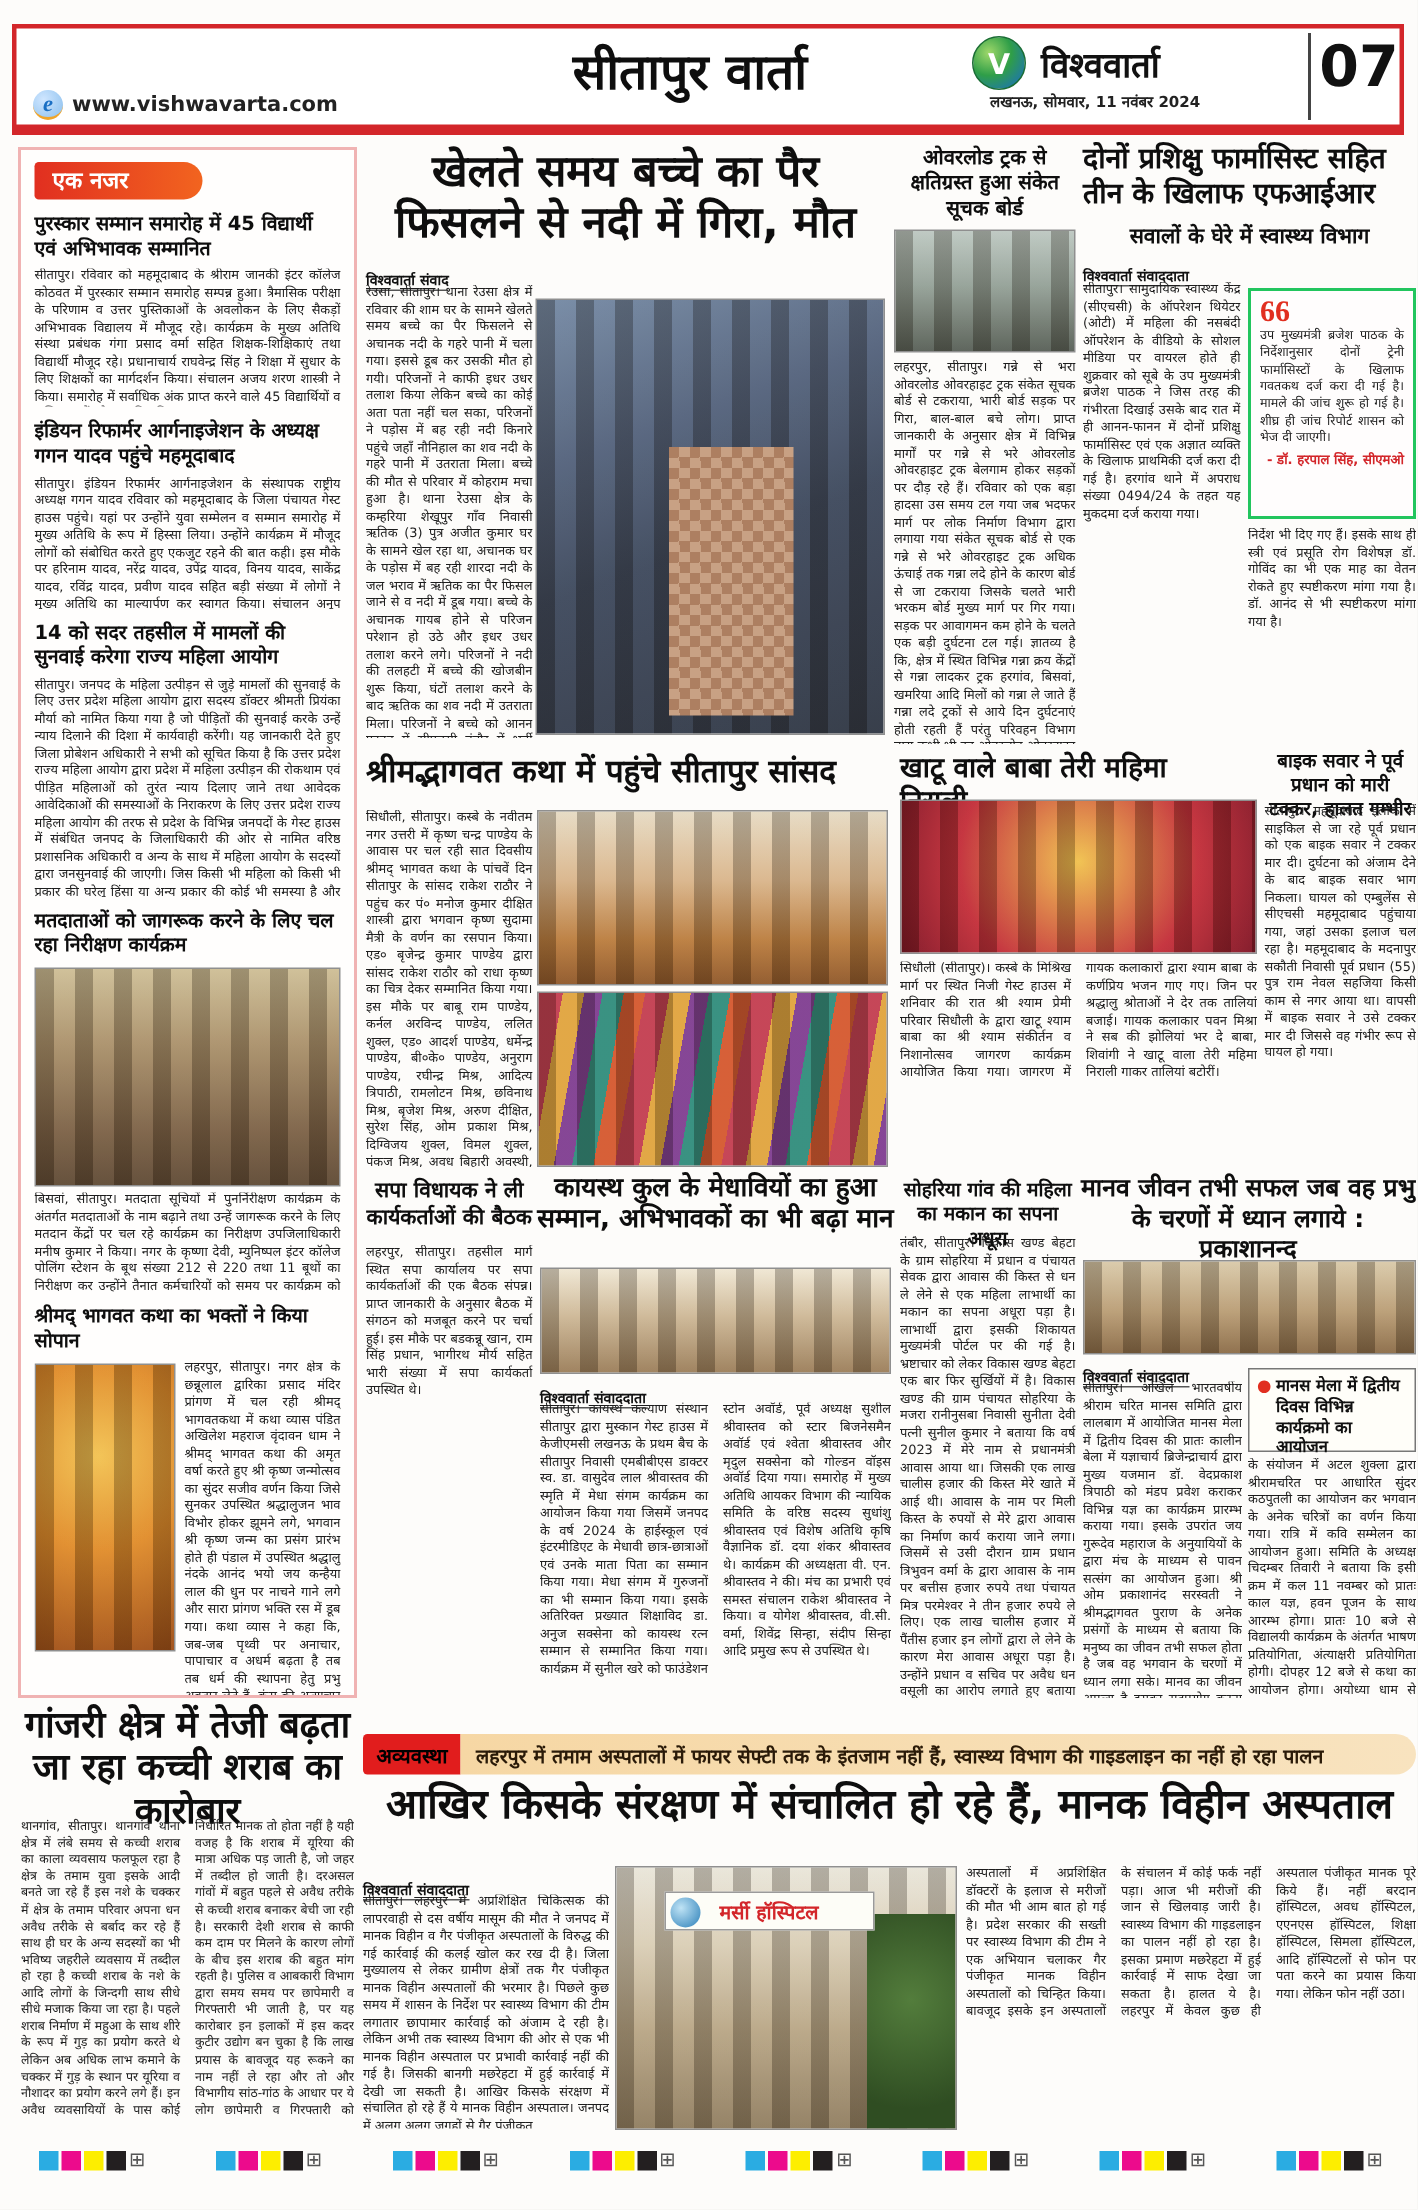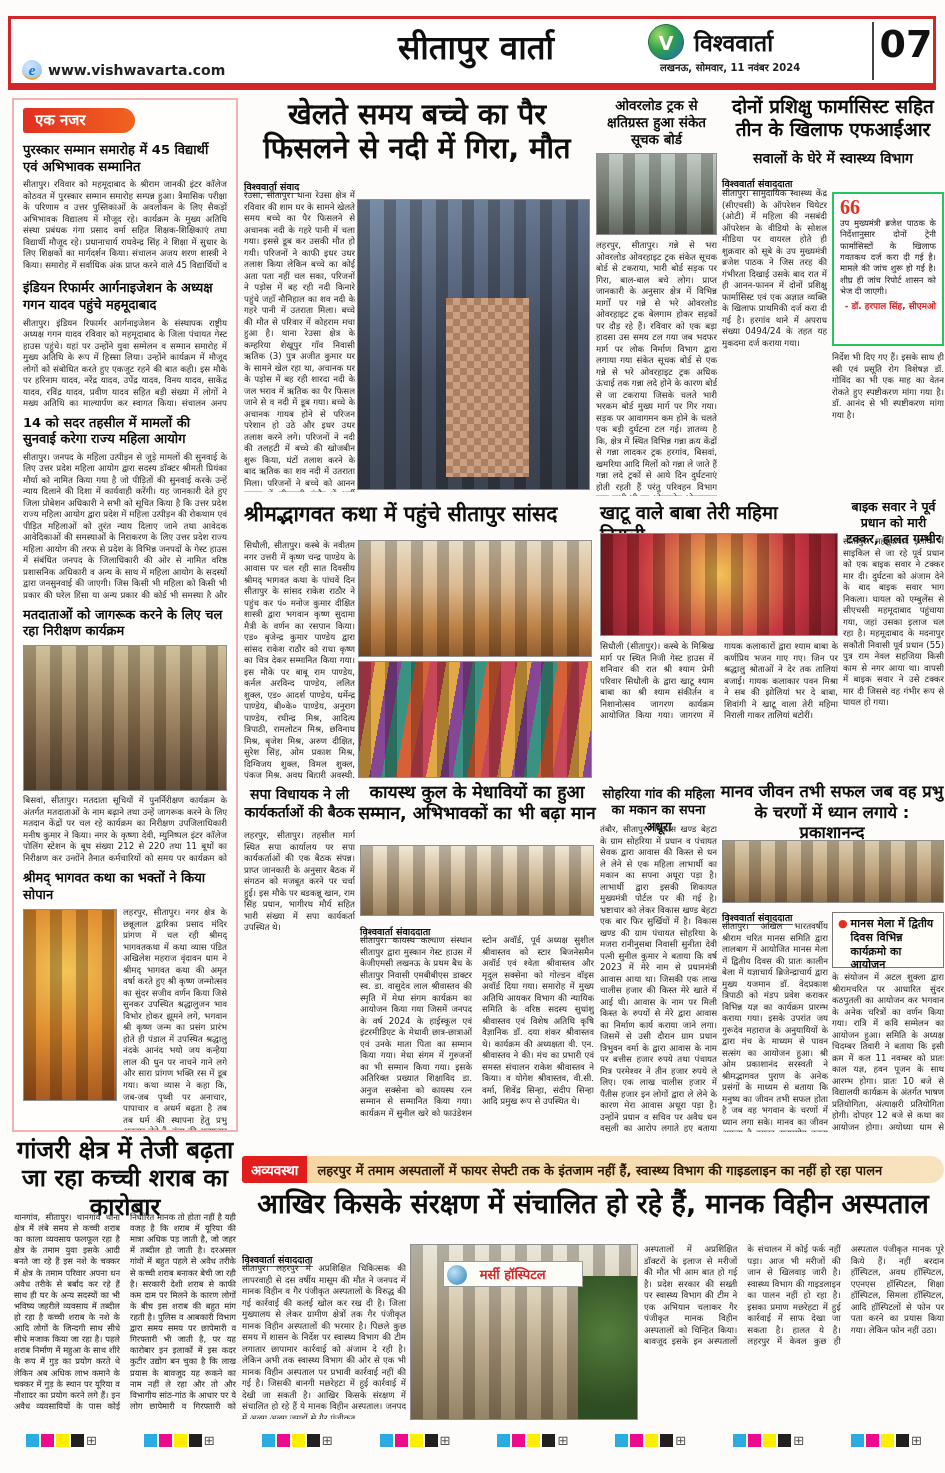--- a/index.html
+++ b/index.html
@@ -8,21 +8,21 @@
           font-family:"DejaVu Sans","Liberation Sans",sans-serif; color:#1b1b1b; }
   .abs { position:absolute; }
 
   
   .header-box { left:8px; top:16px; width:928px; height:70px; border:3px solid #d3262a; background:#fff; }
   .site-url { left:22px; top:60px; display:flex; align-items:center; gap:6px; }
   .e-icon { width:20px; height:20px; border-radius:50%; background:radial-gradient(circle at 35% 35%, #cfe6ff, #8cc0ee);
             color:#1a6fc4; font:italic bold 15px/20px "Liberation Serif",serif; text-align:center;
             border-bottom:2px solid #f0a52a; }
   .url-text { font-size:14px; font-weight:bold; color:#222; }
-  .masthead { left:326px; top:28px; width:300px; text-align:center; font-size:33px; font-weight:bold; color:#111; }
+  .masthead { left:310px; top:28px; width:300px; text-align:center; font-size:33px; font-weight:bold; color:#111; }
   .logo-circle { left:648px; top:24px; width:36px; height:36px; border-radius:50%;
                  background:radial-gradient(circle at 30% 30%, #9fd86a, #2f9e48 45%, #1c72b8 90%);
                  color:#fff; font-size:19px; font-weight:bold; text-align:center; line-height:36px;
                  border:1px solid #1a6c34; }
   .brand { left:694px; top:26px; font-size:23px; font-weight:bold; color:#111; }
   .brand-dateline { left:660px; top:60px; font-size:10px; font-weight:bold; color:#222; }
   .pg-divider { left:872px; top:22px; width:0; height:58px; border-left:2px solid #444; }
   .page-num { left:878px; top:22px; width:56px; text-align:center; font-size:38px; font-weight:bold; color:#111; }
   .red-rule { left:8px; top:86px; width:928px; height:4px; background:#d3262a; }
 
@@ -70,21 +70,21 @@
   .quote-attr { margin-top:3px; font-size:8.8px; font-weight:bold; color:#d3262a; text-align:right; }
 
   
   .note-box { left:832px; top:912px; width:112px; height:56px; border:1px solid #777; padding:4px 5px;
               display:flex; gap:3px; background:#fffef9; }
   .bullet { color:#e12f20; font-size:11px; line-height:1.2; }
   .note-text { font-size:11px; font-weight:bold; line-height:1.25; color:#111; }
 
   
   .strip { left:242px; top:1156px; width:702px; height:27px; display:flex; align-items:stretch; }
-  .strip-label { background:#e11d1d; color:#ffffff; font-size:13.5px; font-weight:bold; display:flex; align-items:center;
+  .strip-label { background:#e11d1d; color:#000000; font-size:13.5px; font-weight:bold; display:flex; align-items:center;
                  padding:0 9px; border-radius:3px 0 0 3px; }
   .strip-text { flex:1; background:linear-gradient(90deg,#f6d7a4,#f8e3bf); color:#2a1a08; font-size:13px; font-weight:bold;
                 display:flex; align-items:center; padding:0 10px; border-radius:0 14px 14px 0; }
   .cols-3 { column-count:3; column-gap:10px; }
   .cols-2 { column-count:2; column-gap:10px; }
 
   
   .bars { left:26px; top:1434px; width:896px; display:flex; justify-content:space-between; }
   .bar-group { display:flex; gap:2px; align-items:center; }
   .sq { width:13px; height:13px; display:inline-block; }
@@ -141,21 +141,21 @@
   </div>
   <div class="abs bt" style="left:244px;top:190px;width:111px;height:302px">रेउसा, सीतापुर। थाना रेउसा क्षेत्र में रविवार की शाम घर के सामने खेलते समय बच्चे का पैर फिसलने से अचानक नदी के गहरे पानी में चला गया। इससे डूब कर उसकी मौत हो गयी। परिजनों ने काफी इधर उधर तलाश किया लेकिन बच्चे का कोई अता पता नहीं चल सका, परिजनों ने पड़ोस में बह रही नदी किनारे पहुंचे जहाँ नौनिहाल का शव नदी के गहरे पानी में उतराता मिला। बच्चे की मौत से परिवार में कोहराम मचा हुआ है। थाना रेउसा क्षेत्र के कम्हरिया शेखूपुर गाँव निवासी ऋतिक (3) पुत्र अजीत कुमार घर के सामने खेल रहा था, अचानक घर के पड़ोस में बह रही शारदा नदी के जल भराव में ऋतिक का पैर फिसल जाने से व नदी में डूब गया। बच्चे के अचानक गायब होने से परिजन परेशान हो उठे और इधर उधर तलाश करने लगे। परिजनों ने नदी की तलहटी में बच्चे की खोजबीन शुरू किया, घंटों तलाश करने के बाद ऋतिक का शव नदी में उतराता मिला। परिजनों ने बच्चे को आनन फानन में सीएचसी तंबौर में भर्ती कराया। जहाँ चिकित्सक ने ऋतिक को मृत घोषित कर दिया। परिजनों ने पुलिस को सूचना दिए बगैर शव का अंतिम संस्कार कर दिया।</div>
   <div class="abs ph ph-main" style="left:357px;top:199px;width:233px;height:291px">
     <div class="mosaic"></div>
   </div>
 
   <div class="abs hl" style="left:596px;top:97px;width:121px;font-size:13.5px;text-align:center;line-height:1.25">ओवरलोड ट्रक से क्षतिग्रस्त हुआ संकेत सूचक बोर्ड</div>
   <div class="abs ph ph-truck" style="left:596px;top:153px;width:121px;height:82px"></div>
   <div class="abs bt" style="left:596px;top:240px;width:121px;height:256px">लहरपुर, सीतापुर। गन्ने से भरा ओवरलोड ओवरहाइट ट्रक संकेत सूचक बोर्ड से टकराया, भारी बोर्ड सड़क पर गिरा, बाल-बाल बचे लोग। प्राप्त जानकारी के अनुसार क्षेत्र में विभिन्न मार्गों पर गन्ने से भरे ओवरलोड ओवरहाइट ट्रक बेलगाम होकर सड़कों पर दौड़ रहे हैं। रविवार को एक बड़ा हादसा उस समय टल गया जब भदफर मार्ग पर लोक निर्माण विभाग द्वारा लगाया गया संकेत सूचक बोर्ड से एक गन्ने से भरे ओवरहाइट ट्रक अधिक ऊंचाई तक गन्ना लदे होने के कारण बोर्ड से जा टकराया जिसके चलते भारी भरकम बोर्ड मुख्य मार्ग पर गिर गया। सड़क पर आवागमन कम होने के चलते एक बड़ी दुर्घटना टल गई। ज्ञातव्य है कि, क्षेत्र में स्थित विभिन्न गन्ना क्रय केंद्रों से गन्ना लादकर ट्रक हरगांव, बिसवां, खमरिया आदि मिलों को गन्ना ले जाते हैं गन्ना लदे ट्रकों से आये दिन दुर्घटनाएं होती रहती हैं परंतु परिवहन विभाग द्वारा कभी भी इन ओवरलोड ओवरहाइट ट्रकों पर कोई कार्यवाही नहीं की जाती है।</div>
 
-  <div class="abs hl" style="left:722px;top:95px;width:222px;font-size:19px;text-align:center;line-height:1.22">दोनों प्रशिक्षु फार्मासिस्ट सहित तीन के खिलाफ एफआईआर</div>
+  <div class="abs hl" style="left:722px;top:95px;width:222px;font-size:19px;line-height:1.22">दोनों प्रशिक्षु फार्मासिस्ट सहित तीन के खिलाफ एफआईआर</div>
   <div class="abs hl" style="left:722px;top:150px;width:222px;font-size:14px;text-align:center">सवालों के घेरे में स्वास्थ्य विभाग</div>
   <div class="abs" style="left:722px;top:172px">
     <span class="byline">विश्ववार्ता संवाददाता</span>
   </div>
   <div class="abs bt" style="left:722px;top:188px;width:105px;height:308px">सीतापुर। सामुदायिक स्वास्थ्य केंद्र (सीएचसी) के ऑपरेशन थियेटर (ओटी) में महिला की नसबंदी ऑपरेशन के वीडियो के सोशल मीडिया पर वायरल होते ही शुक्रवार को सूबे के उप मुख्यमंत्री ब्रजेश पाठक ने जिस तरह की गंभीरता दिखाई उसके बाद रात में ही आनन-फानन में दोनों प्रशिक्षु फार्मासिस्ट एवं एक अज्ञात व्यक्ति के खिलाफ प्राथमिकी दर्ज करा दी गई है। हरगांव थाने में अपराध संख्या 0494/24 के तहत यह मुकदमा दर्ज कराया गया।</div>
   <div class="abs quote-box">
     <span class="quote-glyph">66</span>
     <div class="quote-text">उप मुख्यमंत्री ब्रजेश पाठक के निर्देशानुसार दोनों ट्रेनी फार्मासिस्टों के खिलाफ गवतकथ दर्ज करा दी गई है। मामले की जांच शुरू हो गई है। शीघ्र ही जांच रिपोर्ट शासन को भेज दी जाएगी।</div>
     <div class="quote-attr">- डॉ. हरपाल सिंह, सीएमओ</div>
   </div>

